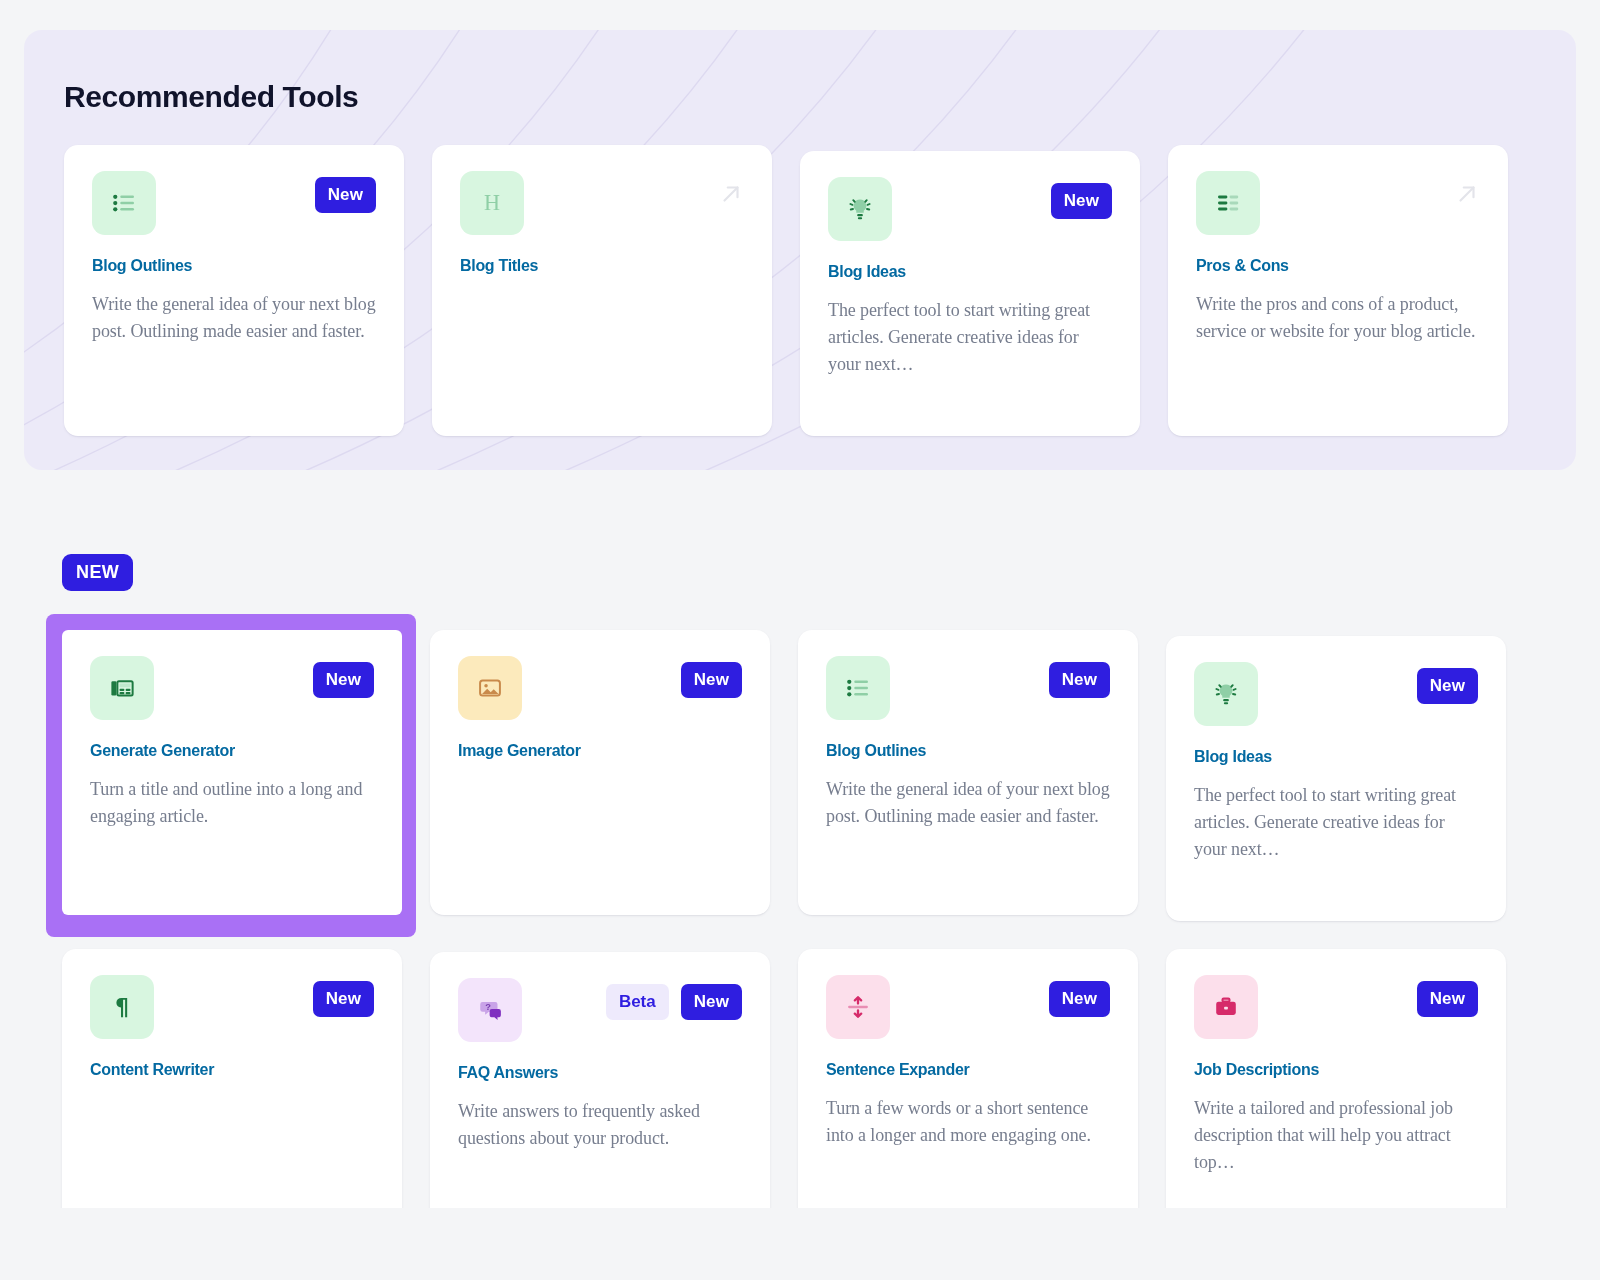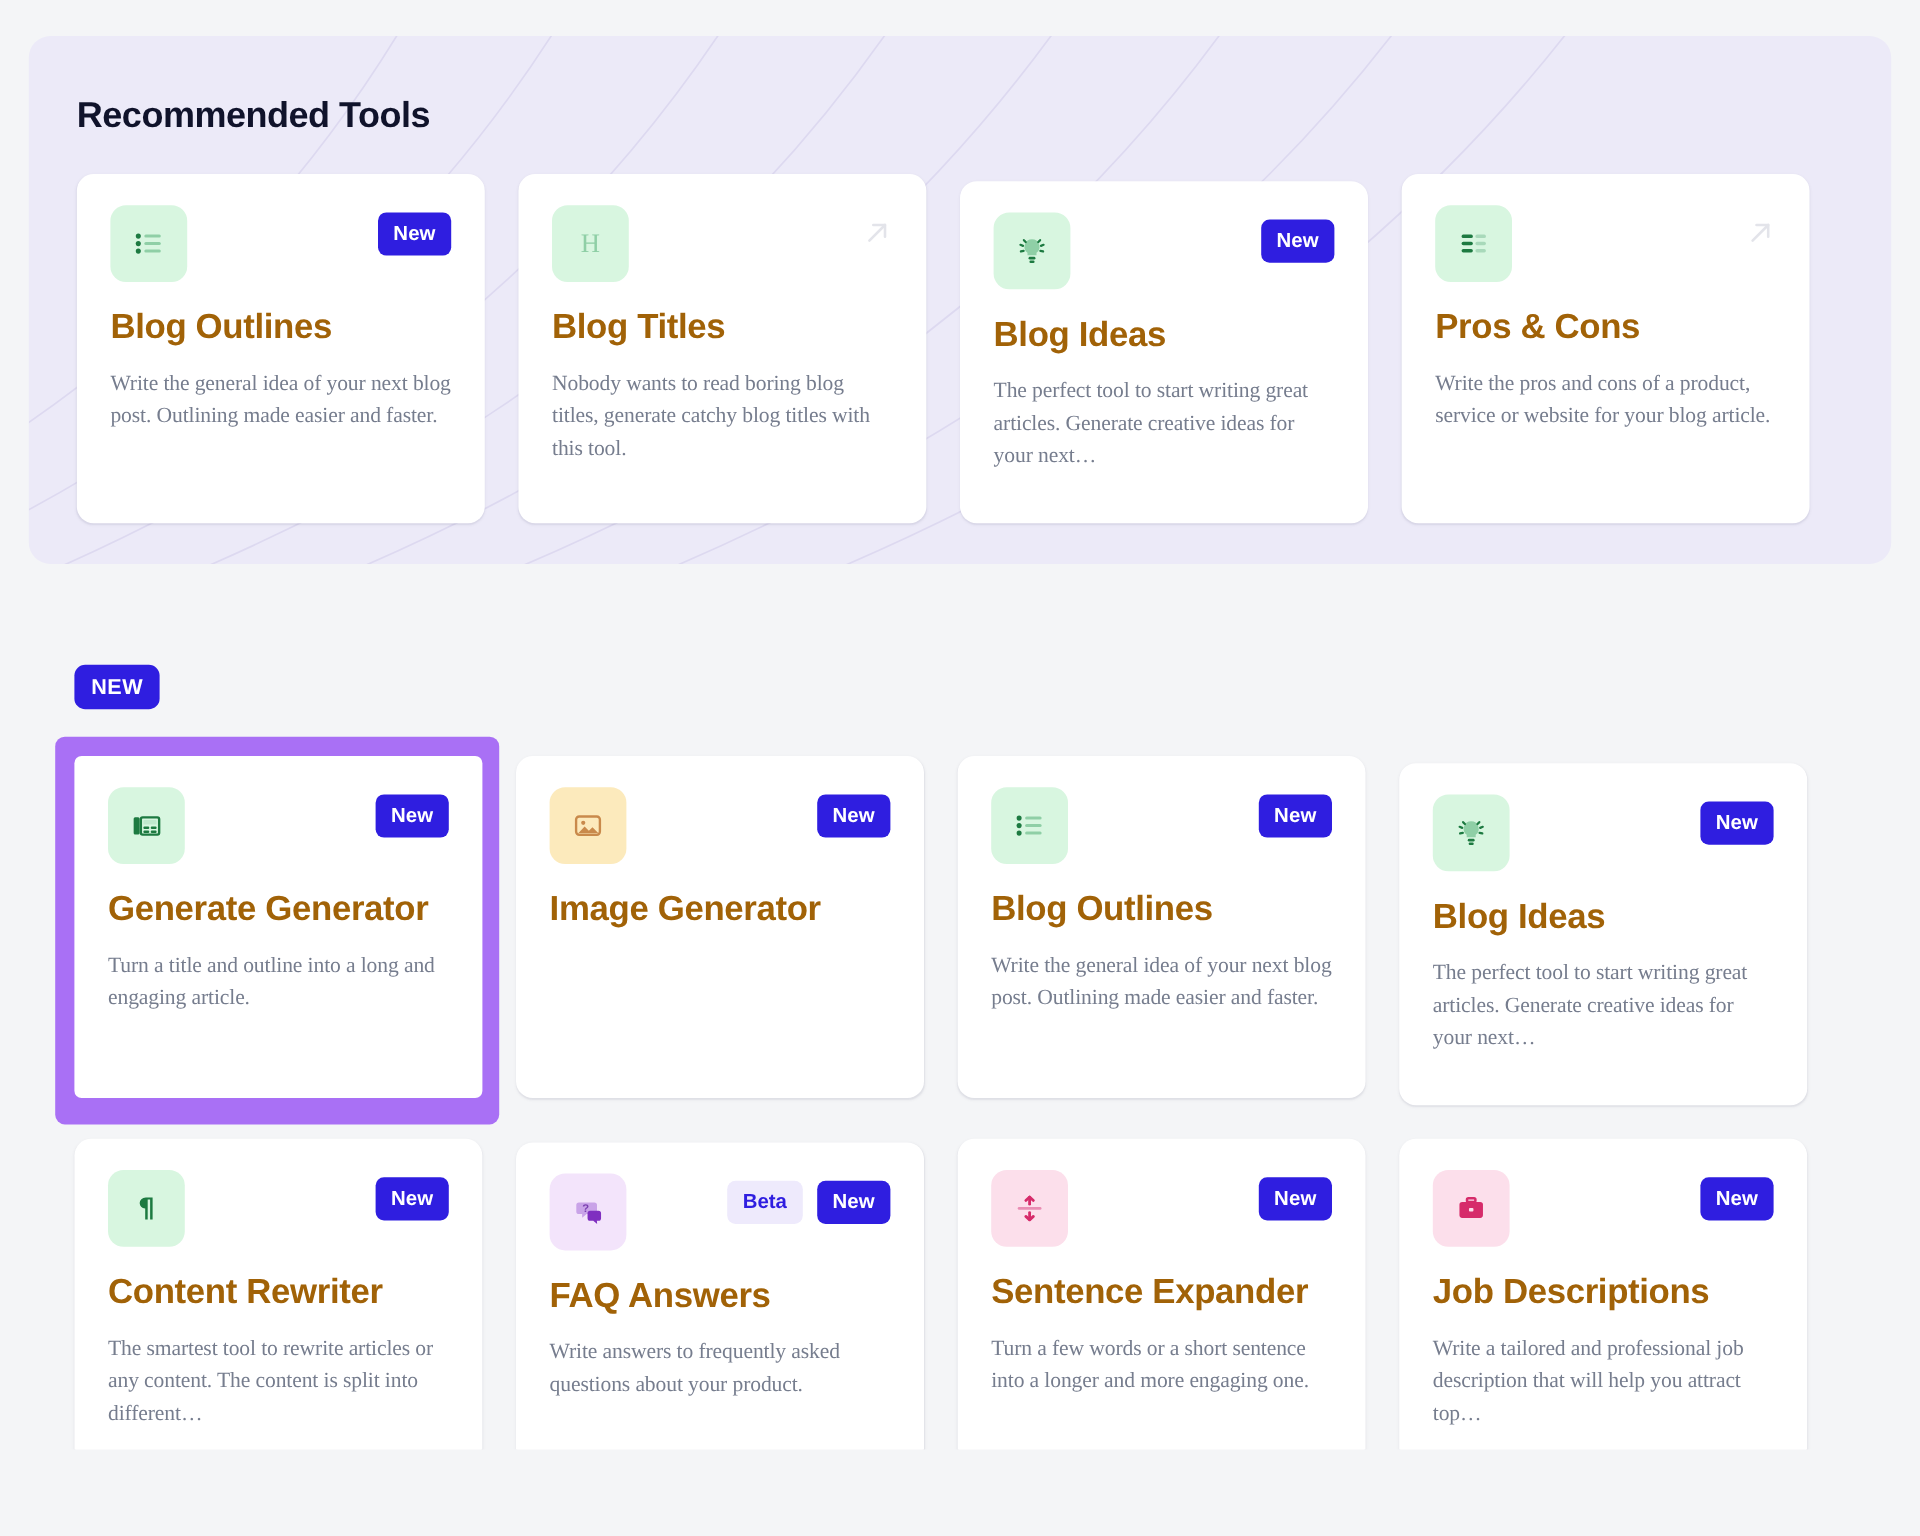--- a/index.html
+++ b/index.html
@@ -112,24 +112,24 @@
     border-radius: 7px;
   }
   .arrow-ico {
     color: #e3e4ea;
     display: block;
     padding-top: 4px;
   }
 
   .card-title {
     margin-top: 22px;
-    font-size: 29px;
+    font-size: 16px;
     font-weight: 700;
     letter-spacing: -0.3px;
-    color: #a16207;
+    color: #0369a1;
   }
   .card-desc {
     margin-top: 16px;
     font-size: 18px;
     line-height: 1.5;
     color: #767d8e;
     letter-spacing: -0.1px;
     font-family: Liberation Serif, serif;
   }
 
@@ -241,21 +241,20 @@
           <div class="badges">
             <span class="arrow-ico">
               <svg width="26" height="26" viewBox="0 0 24 24" fill="none" stroke="currentColor" stroke-width="2" stroke-linecap="round" stroke-linejoin="round">
                 <line x1="6" y1="18" x2="18" y2="6"></line>
                 <polyline points="9 6 18 6 18 15"></polyline>
               </svg>
             </span>
           </div>
         </div>
         <div class="card-title">Blog Titles</div>
-        <div class="card-desc">Nobody wants to read boring blog titles, generate catchy blog titles with this tool.</div>
       </div>
 
       <div class="card" style="margin-top:6px;">
         <div class="card-top">
           <span class="icon-tile green">
             <svg width="30" height="30" viewBox="0 0 24 24" fill="none">
               <path d="M12 4.3a5 5 0 0 0-3 9v1.6h6V13.3a5 5 0 0 0-3-9z" fill="#8fcfa6"></path>
               <rect x="9.7" y="16" width="4.6" height="1.8" rx="0.9" fill="#1d7a41"></rect>
               <rect x="10.3" y="18.5" width="3.4" height="1.6" rx="0.8" fill="#1d7a41"></rect>
               <g stroke="#1d7a41" stroke-width="1.5" stroke-linecap="round">
@@ -410,21 +409,20 @@
           <span class="icon-tile green">
             <svg width="28" height="28" viewBox="0 0 24 24">
               <text x="12" y="18.5" text-anchor="middle" font-family="'DejaVu Sans', sans-serif" font-size="19" font-weight="700" fill="#1d7a41">¶</text>
             </svg>
           </span>
           <div class="badges">
             <span class="badge-new">New</span>
           </div>
         </div>
         <div class="card-title">Content Rewriter</div>
-        <div class="card-desc">The smartest tool to rewrite articles or any content. The content is split into different…</div>
       </div>
     </div>
 
     <div class="cell offset-down-3">
       <div class="card">
         <div class="card-top">
           <span class="icon-tile violet">
             <svg width="30" height="30" viewBox="0 0 24 24">
               <path d="M4 5.6h10.2a1.8 1.8 0 0 1 1.8 1.8v4.2a1.8 1.8 0 0 1-1.8 1.8H9.1l-3 2.4v-2.4H4a1.8 1.8 0 0 1-1.8-1.8V7.4A1.8 1.8 0 0 1 4 5.6z" fill="#c9a3e8" transform="translate(2,0)"></path>
               <text x="10.5" y="12" text-anchor="middle" font-family="'Liberation Sans', sans-serif" font-size="7.5" font-weight="700" fill="#7a3fb0">?</text>

